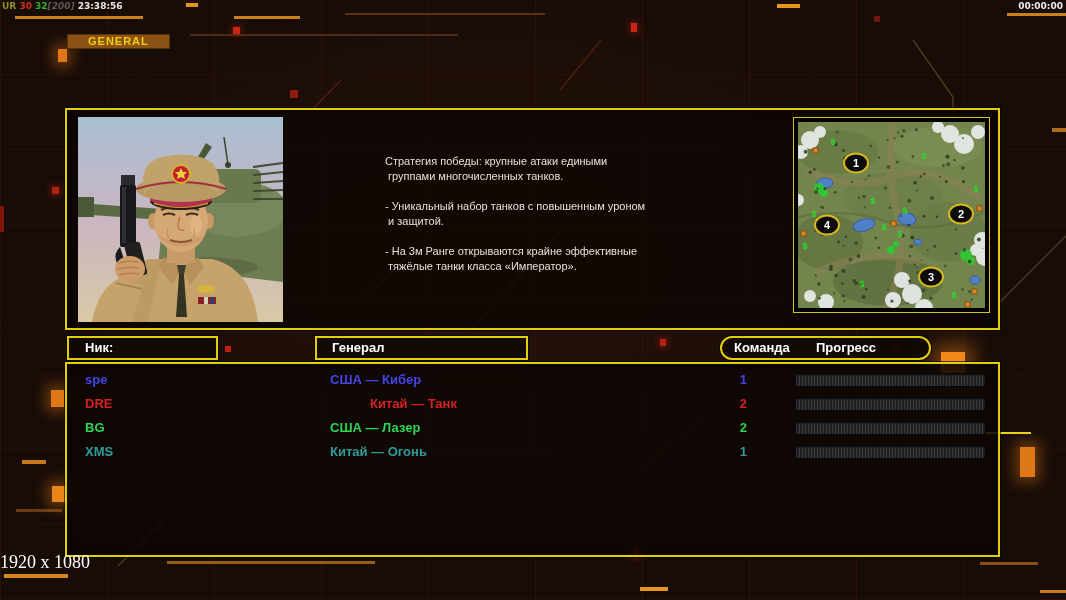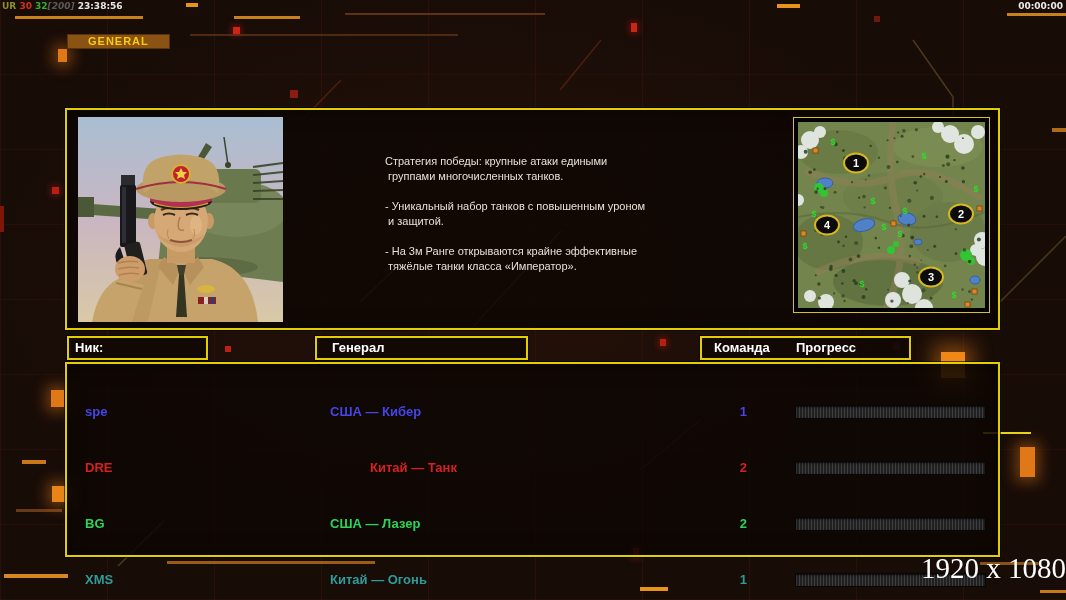--- a/index.html
+++ b/index.html
@@ -45,39 +45,39 @@
   #minimap-frame{position:absolute;left:726px;top:7px;width:187px;height:186px;
     padding:4px;background:#000;border:1px solid #d8c020;}
   .supply{fill:#28e028;font:bold 9px "Liberation Sans",sans-serif;text-anchor:middle;}
   .crate{fill:#e08820;stroke:#7a4510;stroke-width:0.8;}
   .spot{fill:#0c0c0c;stroke:#d8b81c;stroke-width:2;}
   .spotnum{fill:#fff;font:bold 11px "Liberation Sans",sans-serif;text-anchor:middle;}
 
   .header-box{position:absolute;top:336px;height:20px;border:2px solid #e3cf00;
     background:rgba(16,8,4,0.85);color:#fff;font-size:13px;font-weight:bold;line-height:20px;
     box-shadow:0 0 0 1px rgba(0,0,0,0.6);}
-  #hdr-nick{left:67px;width:131px;padding-left:6px;}
+  #hdr-nick{left:67px;width:131px;padding-left:16px;}
   #hdr-general{left:315px;width:194px;padding-left:15px;}
-  #hdr-team-progress{left:700px;width:207px;}
+  #hdr-team-progress{left:720px;width:207px;border-radius:12px;}
   #hdr-team-progress span{position:absolute;top:0;}
   #hdr-team{left:12px;}
   #hdr-progress{left:94px;}
 
   #table-body{position:absolute;left:0;top:4px;right:0;}
-  .trow{position:relative;height:24px;font-size:13px;font-weight:bold;margin-top:32px;}
+  .trow{position:relative;height:24px;font-size:13px;font-weight:bold;}
   .c-nick{position:absolute;left:18px;top:4px;}
   .c-gen{position:absolute;left:263px;top:4px;}
   .c-team{position:absolute;left:648px;top:4px;width:32px;text-align:right;}
   .c-bar{position:absolute;left:728px;top:5px;width:189px;height:12px;
     background-color:#191919;border:1px solid #060606;
     background-image:repeating-linear-gradient(90deg,#3e3e3e 0 1px,#202020 1px 3px);
     box-shadow:inset 0 1px 2px rgba(0,0,0,.8);}
 
-  #footer-resolution{position:absolute;left:0;width:100%;top:552px;text-align:right;
-    font-family:"Liberation Serif",serif;font-size:29px;color:#fff;}
+  #footer-resolution{position:absolute;left:0;width:100%;top:552px;text-align:left;
+    font-family:"Liberation Serif",serif;font-size:18px;color:#fff;}
 </style>
 </head>
 <body>
 
 <div id="screen">
 
   <svg id="bg-lines" width="1066" height="600">
     <g stroke="rgba(195,160,70,0.30)" stroke-width="1.5" fill="none">
       <path d="M913,40 L953,97 L953,135"></path>
       <path d="M993,112 L948,166"></path>

